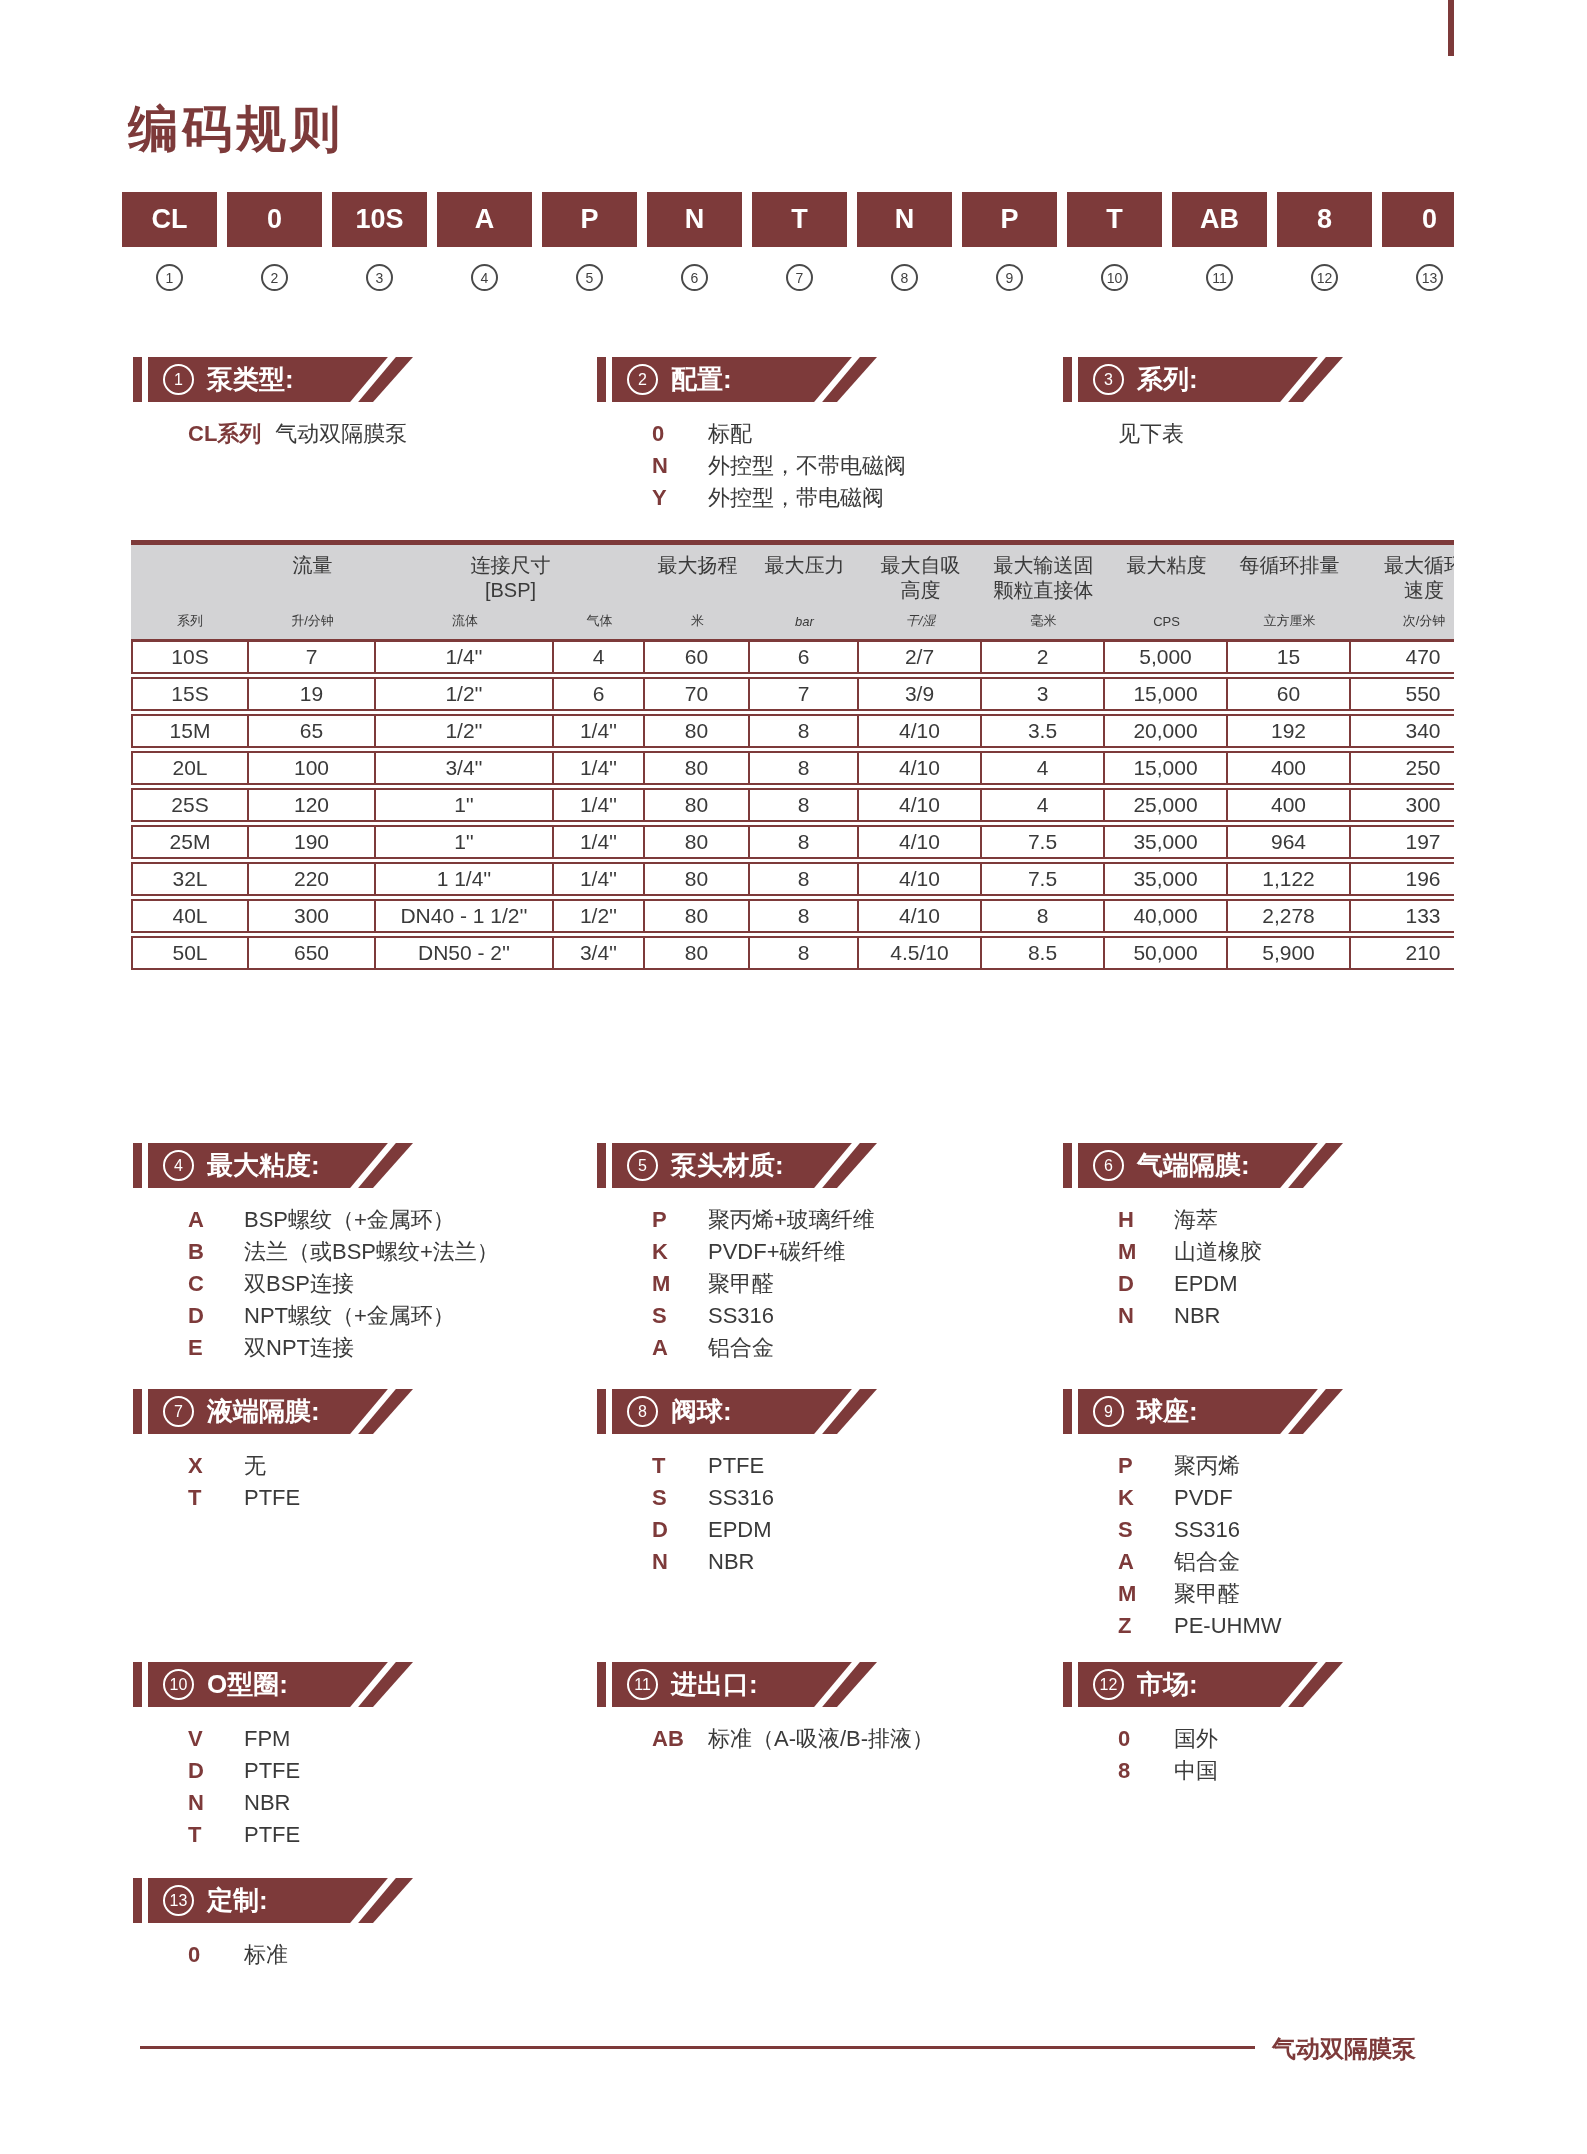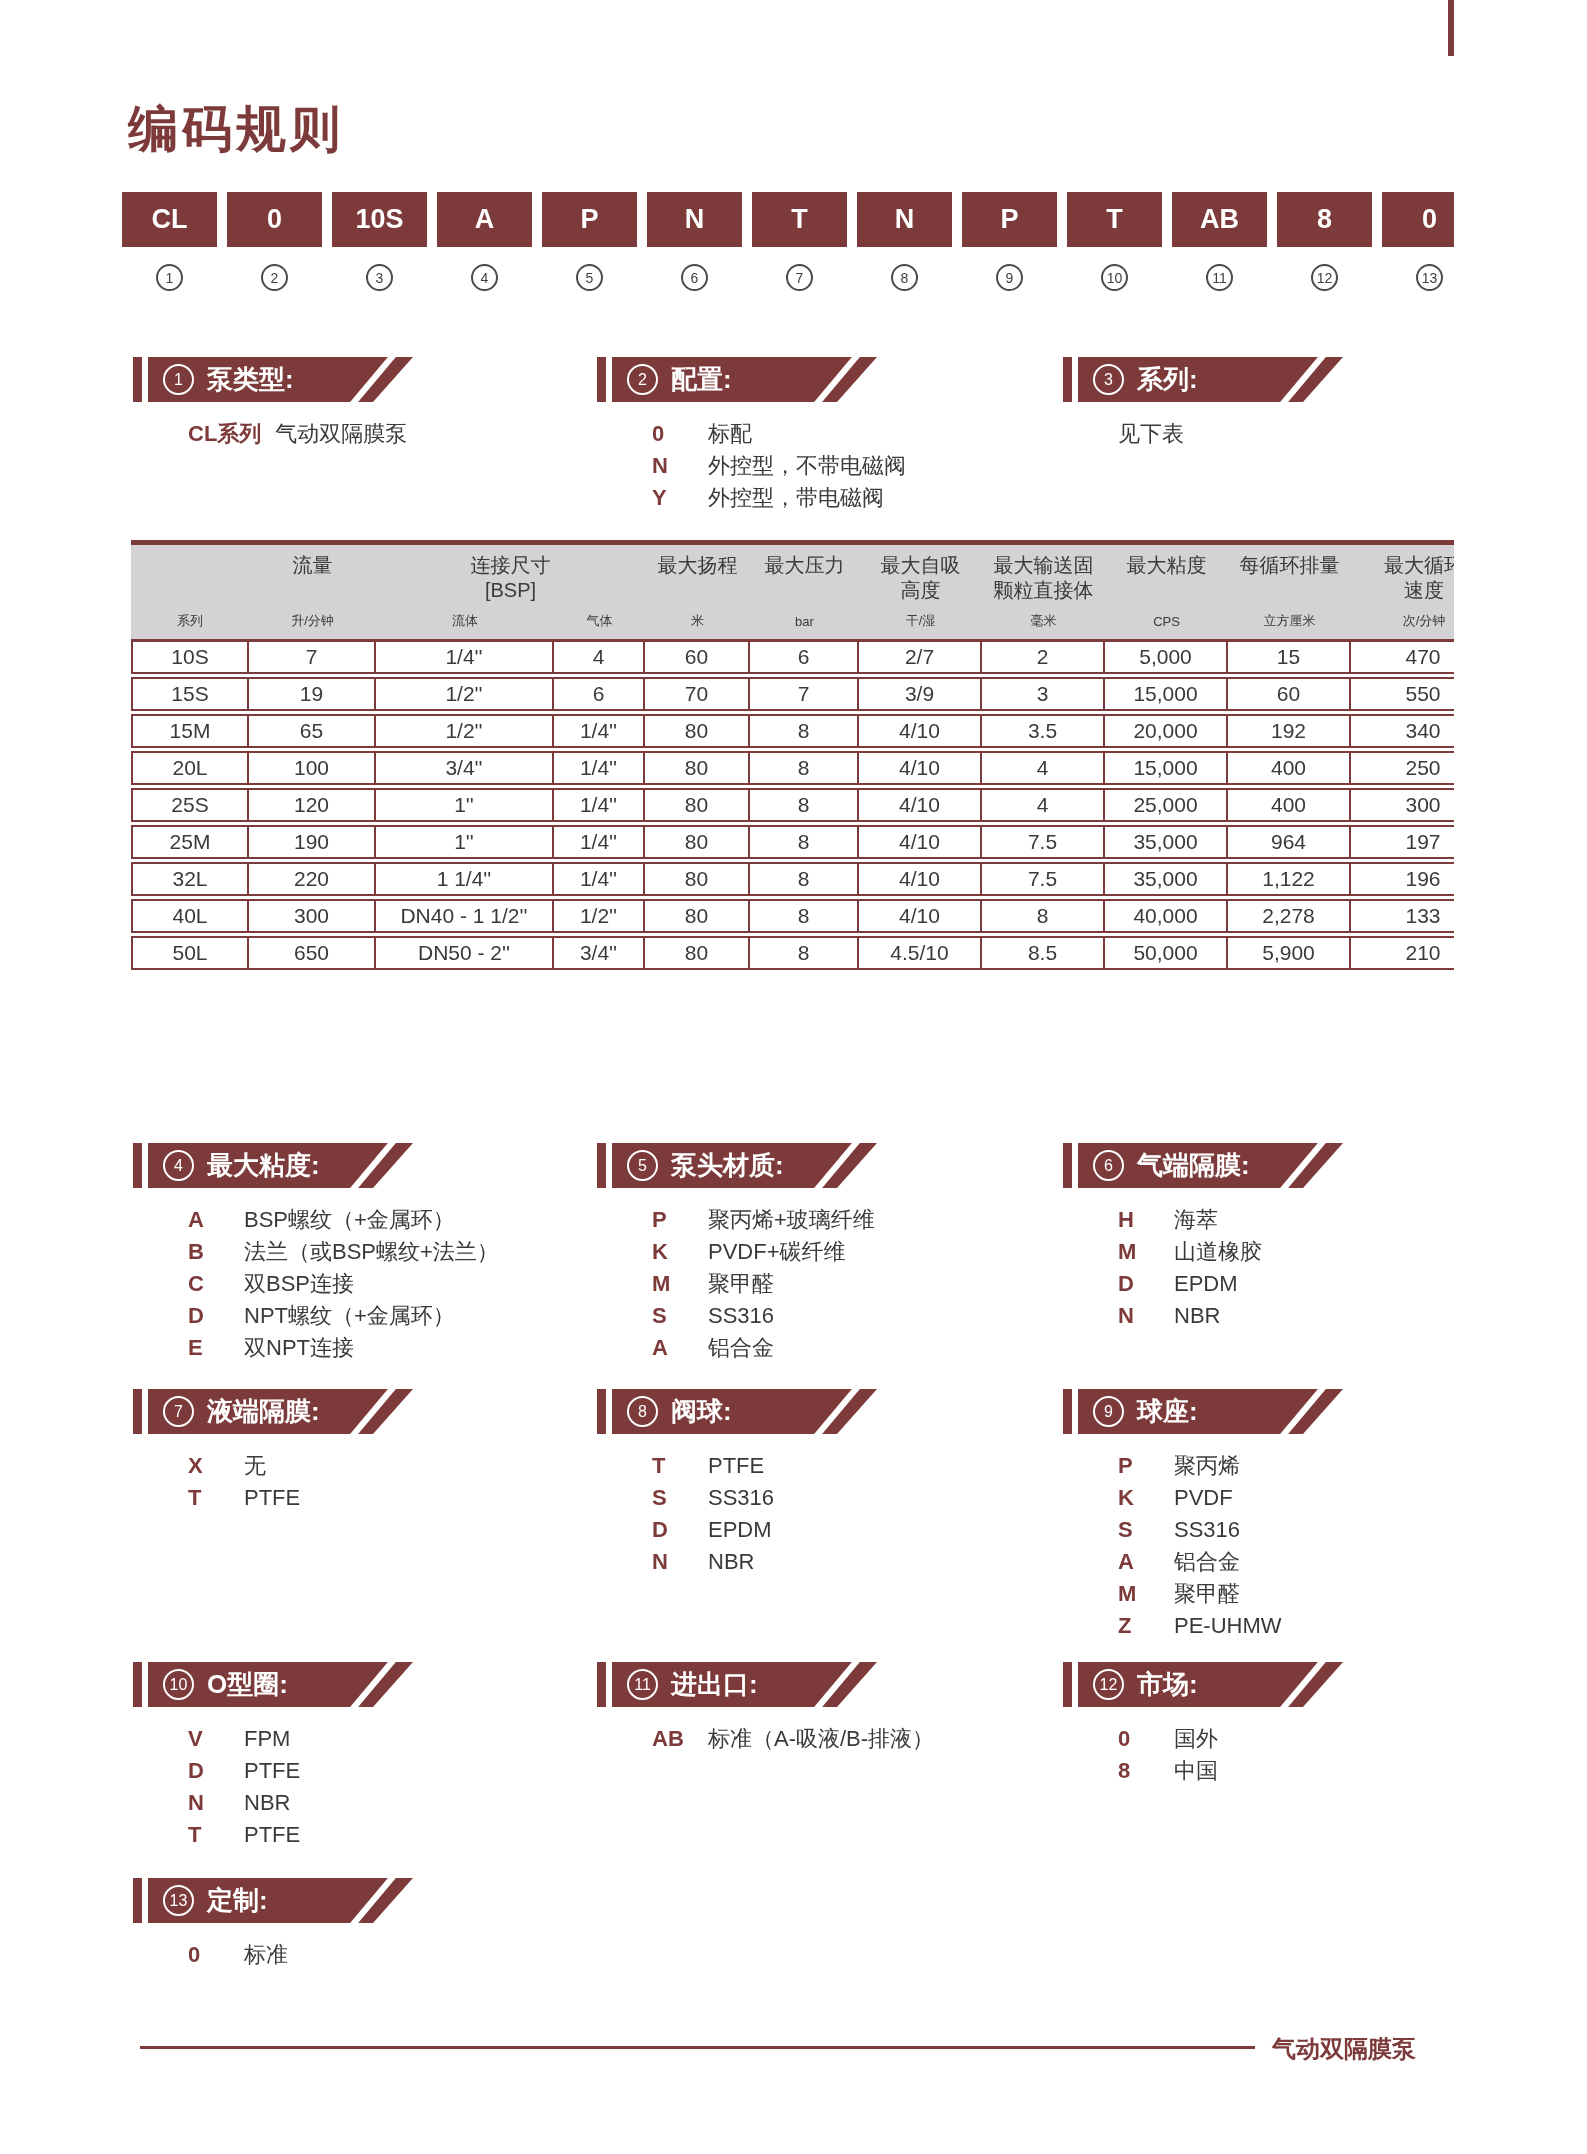--- a/index.html
+++ b/index.html
@@ -133,22 +133,22 @@
 颗粒直接体</div>
       <div class="group-cell" style="grid-area: 1 / 9 / auto / span 1;">最大粘度</div>
       <div class="group-cell" style="grid-area: 1 / 10 / auto / span 1;">每循环排量</div>
       <div class="group-cell" style="grid-area: 1 / 11 / auto / span 1;">最大循环
 速度</div>
       <div class="unit-cell" style="grid-area: 2 / 1 / auto / span 1;">系列</div>
       <div class="unit-cell" style="grid-area: 2 / 2 / auto / span 1;">升/分钟</div>
       <div class="unit-cell" style="grid-area: 2 / 3 / auto / span 1;">流体</div>
       <div class="unit-cell" style="grid-area: 2 / 4 / auto / span 1;">气体</div>
       <div class="unit-cell" style="grid-area: 2 / 5 / auto / span 1;">米</div>
-      <div class="unit-cell" style="grid-area: 2 / 6 / auto / span 1;">bar</div>
-      <div class="unit-cell" style="grid-area: 2 / 7 / auto / span 1;">干/湿</div>
+      <div class="unit-cell" style="grid-area: 2 / 6 / auto / span 1; font-style: italic;">bar</div>
+      <div class="unit-cell" style="grid-area: 2 / 7 / auto / span 1; font-style: italic;">干/湿</div>
       <div class="unit-cell" style="grid-area: 2 / 8 / auto / span 1;">毫米</div>
       <div class="unit-cell" style="grid-area: 2 / 9 / auto / span 1;">CPS</div>
       <div class="unit-cell" style="grid-area: 2 / 10 / auto / span 1;">立方厘米</div>
       <div class="unit-cell" style="grid-area: 2 / 11 / auto / span 1;">次/分钟</div>
     </div>
   <table class="spec-table">
     <colgroup id="spec-colgroup">
         <col style="width: 118px;">
         <col style="width: 127px;">
         <col style="width: 178px;">

